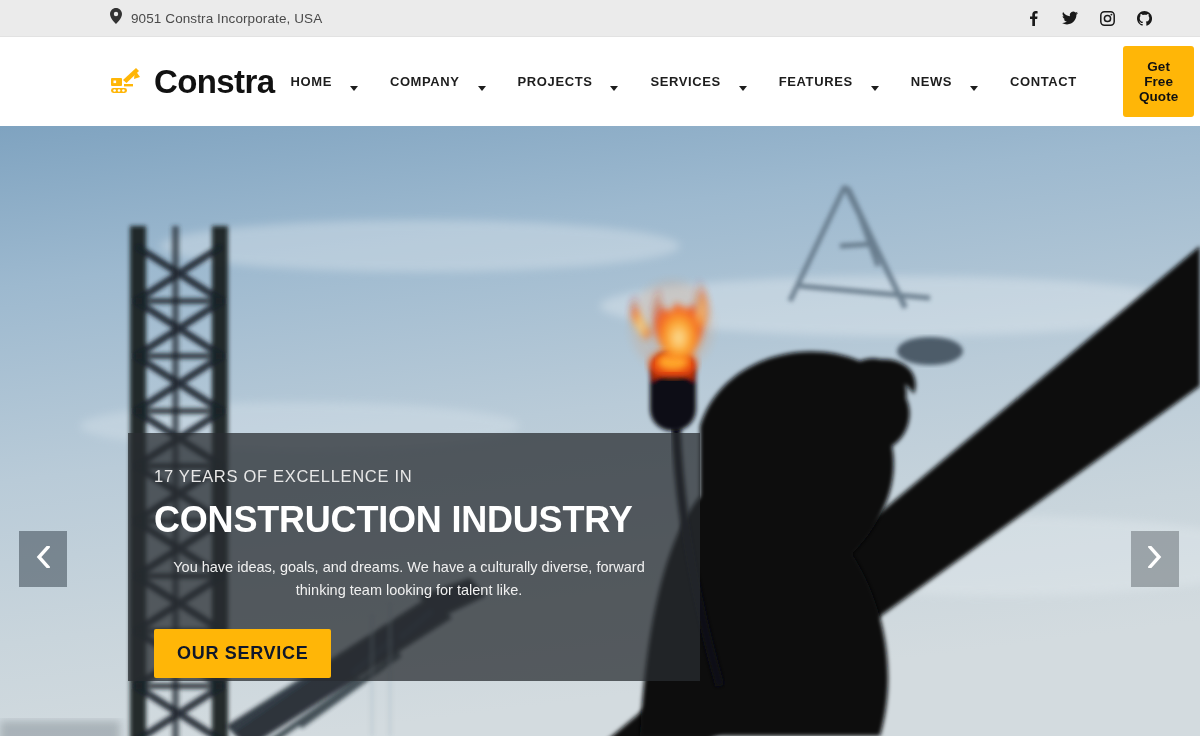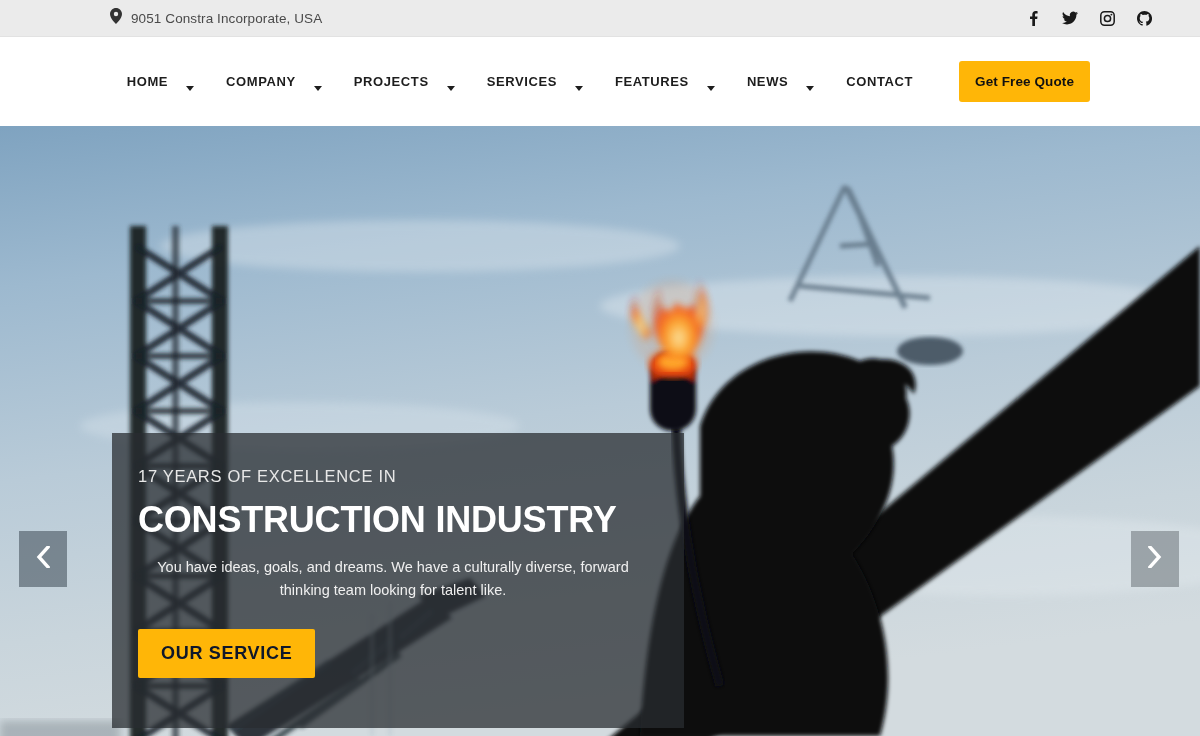--- a/index.html
+++ b/index.html
@@ -59,22 +59,22 @@
     font-family:"Liberation Sans", sans-serif;
     letter-spacing:.1px;
   }
 
   
   .hero { position:relative; width:1200px; height:610px; overflow:hidden; background:#9fb0bd; }
   .hero-img { position:absolute; inset:0; width:100%; height:100%; display:block; }
 
   .caption {
     position:absolute;
-    left:112px; top:307px;
-    width:572px; height:295px;
+    left:128px; top:307px;
+    width:572px; height:248px;
     background:rgba(40,44,48,0.74);
     padding:34px 0 0 26px;
   }
   .cap-sub {
     font-size:16.5px; color:#e8e8e8; letter-spacing:.7px;
     font-weight:400; margin-bottom:15px;
   }
   .cap-title {
     font-size:36px; font-weight:bold; color:#fff;
     letter-spacing:-0.2px; line-height:1.05; margin-bottom:17px;
@@ -133,20 +133,36 @@
     </span>
     <span class="soc">
       <svg width="15" height="15" viewBox="0 0 16 16">
           <path d="M8 0C3.58 0 0 3.58 0 8c0 3.54 2.29 6.53 5.47 7.59.4.07.55-.17.55-.38l-.01-1.34c-2.23.48-2.7-1.07-2.7-1.07-.36-.93-.89-1.18-.89-1.18-.73-.5.06-.49.06-.49.8.06 1.23.83 1.23.83.72 1.23 1.88.87 2.34.67.07-.52.28-.87.51-1.07-1.78-.2-3.64-.89-3.64-3.95 0-.87.31-1.59.82-2.15-.08-.2-.36-1.02.08-2.12 0 0 .67-.21 2.2.82A7.6 7.6 0 0 1 8 3.87c.68 0 1.36.09 2 .27 1.52-1.03 2.19-.82 2.19-.82.44 1.1.16 1.92.08 2.12.51.56.82 1.28.82 2.15 0 3.07-1.87 3.75-3.65 3.95.29.25.54.73.54 1.48l-.01 2.2c0 .21.15.46.55.38A8 8 0 0 0 8 0z" fill="#1a1a1a"></path>
         </svg>
     </span>
   </div>
 </div>
 
 <div class="header">
+  <div class="logo">
+    <span class="logo-mark">
+      <svg width="38" height="32" viewBox="0 0 38 32">
+        <rect x="1" y="12" width="11" height="8" rx="1" fill="#ffb607"></rect>
+        <rect x="3.5" y="14.5" width="2.6" height="2.6" fill="#fff"></rect>
+        <rect x="1" y="22" width="16" height="5" rx="2.4" fill="#ffb607"></rect>
+        <circle cx="4.6" cy="24.5" r="1.3" fill="#fff"></circle>
+        <circle cx="9" cy="24.5" r="1.3" fill="#fff"></circle>
+        <circle cx="13.4" cy="24.5" r="1.3" fill="#fff"></circle>
+        <path d="M13 14 L26 2 L29 5 L16.5 17 Z" fill="#ffb607"></path>
+        <path d="M25 4 L30 11 L24 13 Z" fill="#ffb607"></path>
+        <rect x="14" y="18" width="9" height="2.4" fill="#ffb607"></rect>
+      </svg>
+    </span>
+    <span class="logo-text">Constra</span>
+  </div>
 
   <nav class="nav">
     <div class="nav-item">
       <span>HOME</span>
       <span class="caret"><svg width="8" height="5" viewBox="0 0 8 5">
             <path d="M0 0h8L4 5z" fill="#1d1d1d"></path>
           </svg></span>
     </div>
     <div class="nav-item">
       <span>COMPANY</span>

